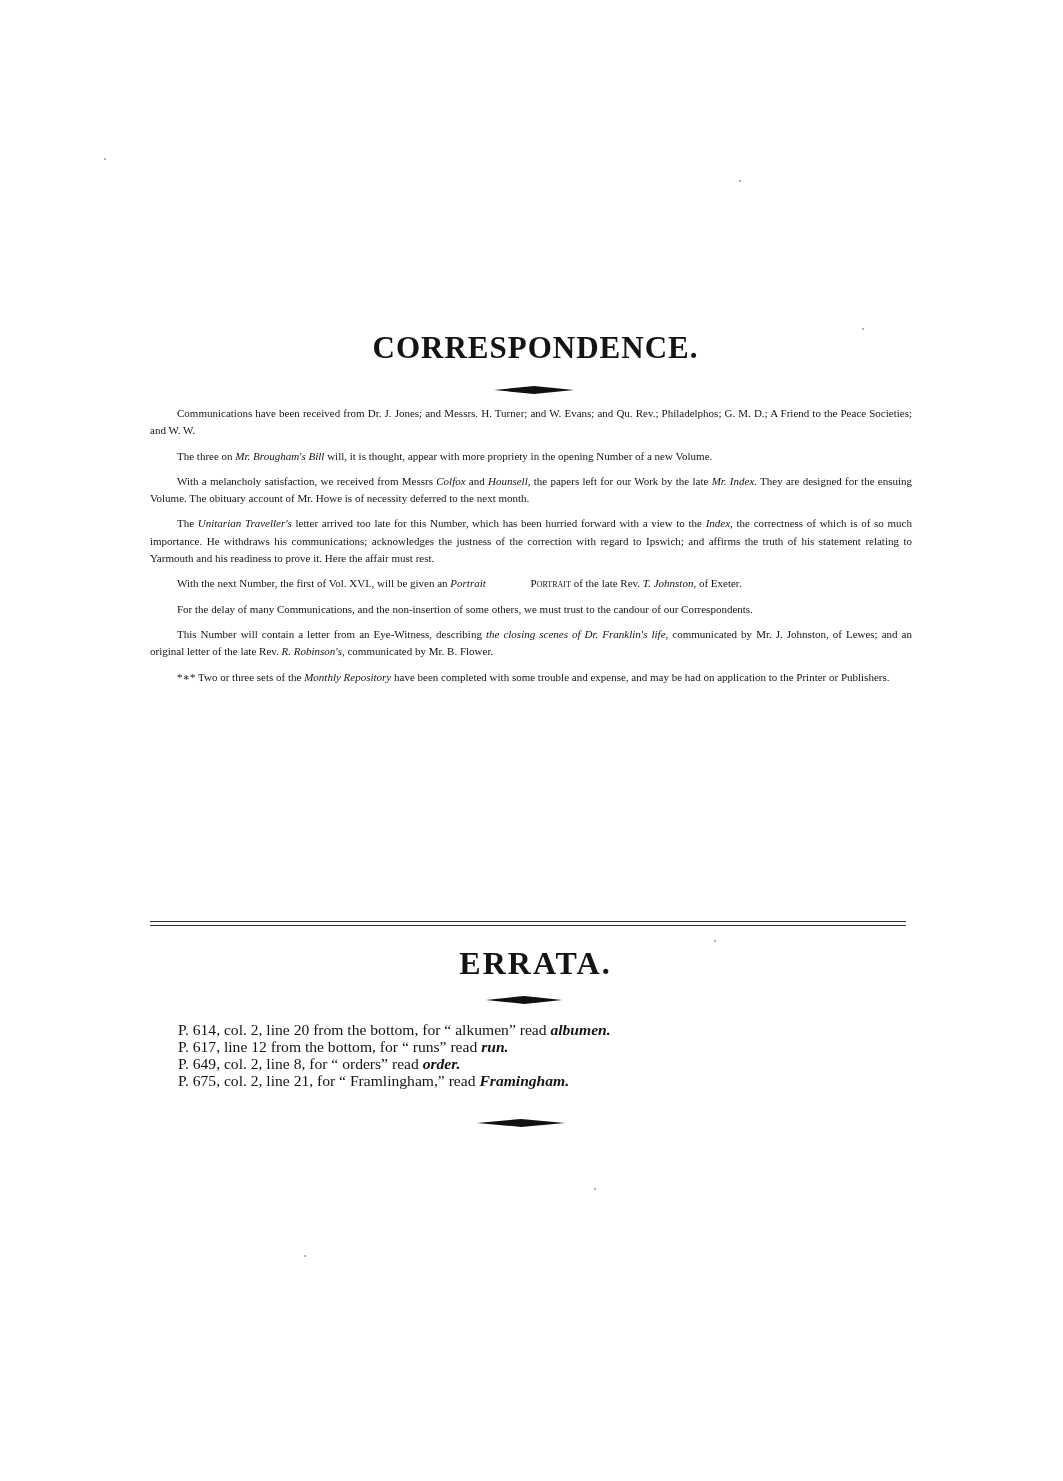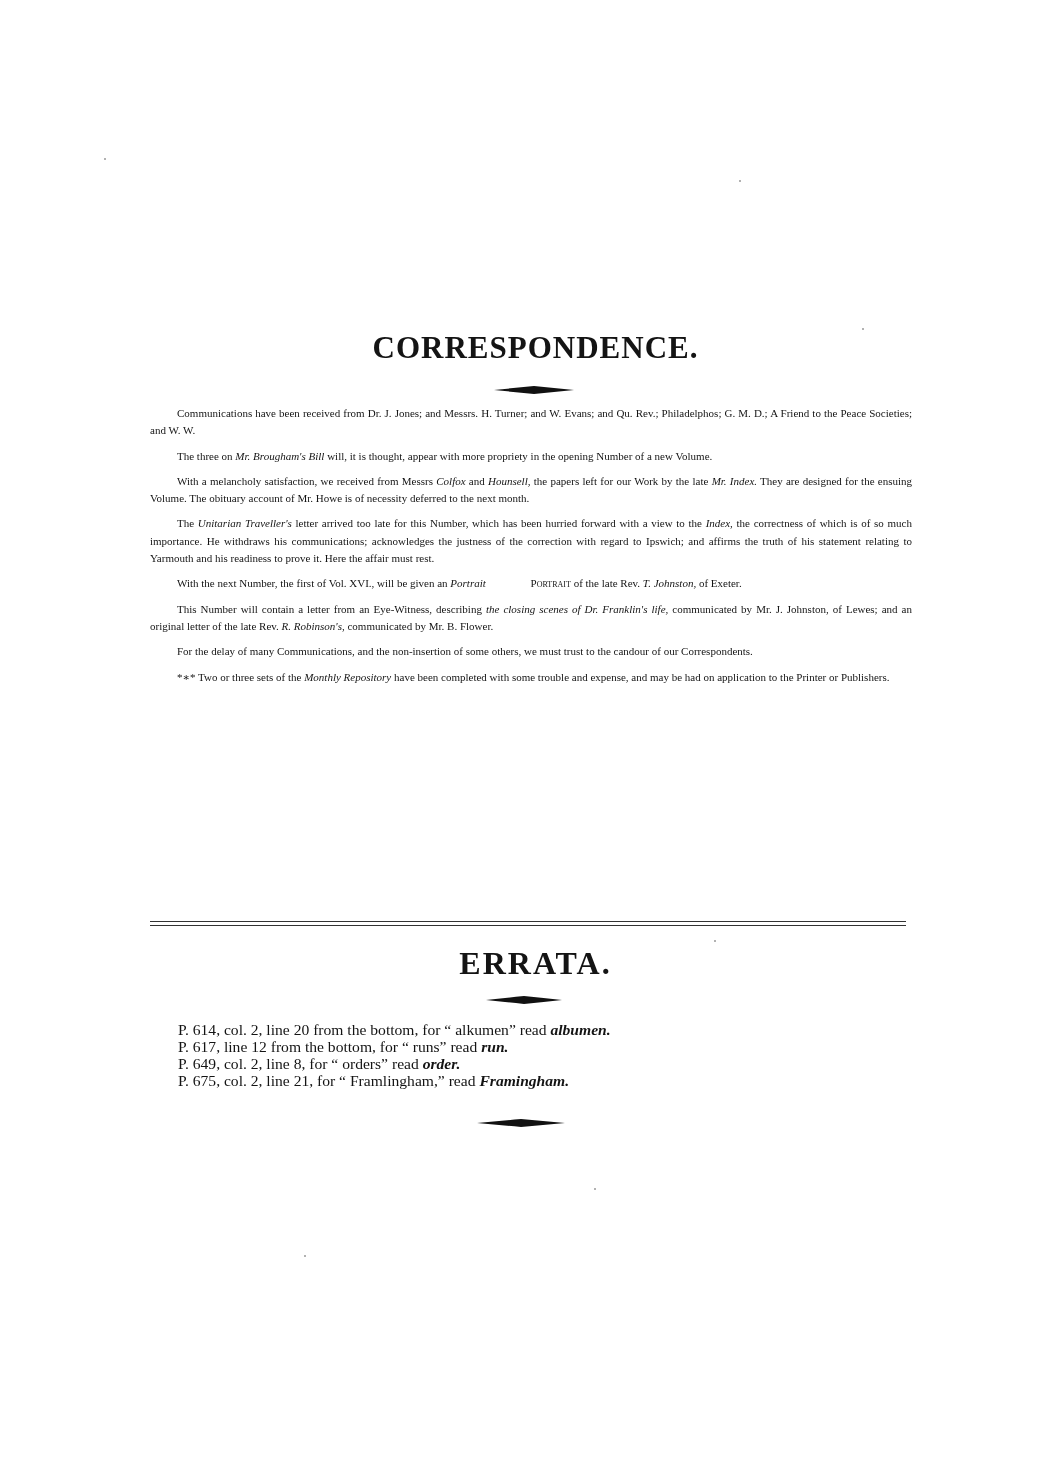--- a/index.html
+++ b/index.html
@@ -36,22 +36,22 @@
         <path d="M0 4 Q20 2 40 0 Q60 2 80 4 Q60 6 40 8 Q20 6 0 4 Z" fill="#111"></path>
       </svg>
   </div>
 
   <div class="corr-body" id="corr-body">
       <p class="para"><span>Communications have been received from Dr. J. Jones; and Messrs. H. Turner; and W. Evans; and Qu. Rev.; Philadelphos; G. M. D.; A Friend to the Peace Societies; and W. W.</span></p>
       <p class="para"><span>The three on </span><i>Mr. Brougham's Bill</i><span> will, it is thought, appear with more propriety in the opening Number of a new Volume.</span></p>
       <p class="para"><span>With a melancholy satisfaction, we received from Messrs </span><i>Colfox</i><span> and </span><i>Hounsell,</i><span> the papers left for our Work by the late </span><i>Mr. Index.</i><span> They are designed for the ensuing Volume. The obituary account of Mr. Howe is of necessity deferred to the next month.</span></p>
       <p class="para"><span>The </span><i>Unitarian Traveller's</i><span> letter arrived too late for this Number, which has been hurried forward with a view to the </span><i>Index,</i><span> the correctness of which is of so much importance. He withdraws his communications; acknowledges the justness of the correction with regard to Ipswich; and affirms the truth of his statement relating to Yarmouth and his readiness to prove it. Here the affair must rest.</span></p>
       <p class="para"><span>With the next Number, the first of Vol. XVI., will be given an </span><i>Portrait</i><span class="sc"> Portrait</span><span> of the late Rev. </span><i>T. Johnston,</i><span> of Exeter.</span></p>
+      <p class="para"><span>For the delay of many Communications, and the non-insertion of some others, we must trust to the candour of our Correspondents.</span></p>
       <p class="para"><span>This Number will contain a letter from an Eye-Witness, describing </span><i>the closing scenes of Dr. Franklin's life,</i><span> communicated by Mr. J. Johnston, of Lewes; and an original letter of the late Rev. </span><i>R. Robinson's,</i><span> communicated by Mr. B. Flower.</span></p>
-      <p class="para"><span>For the delay of many Communications, and the non-insertion of some others, we must trust to the candour of our Correspondents.</span></p>
       <p class="para"><span>*∗* Two or three sets of the </span><i>Monthly Repository</i><span> have been completed with some trouble and expense, and may be had on application to the Printer or Publishers.</span></p>
     </div>
 
   <div class="rule" style="top:921px;"></div>
   <div class="rule" style="top:925px;"></div>
 
   <div class="title errata">ERRATA.</div>
 
   <div class="ornament" style="left:482px; top:996px;">
     <svg width="76" height="8" viewBox="0 0 76 8">

